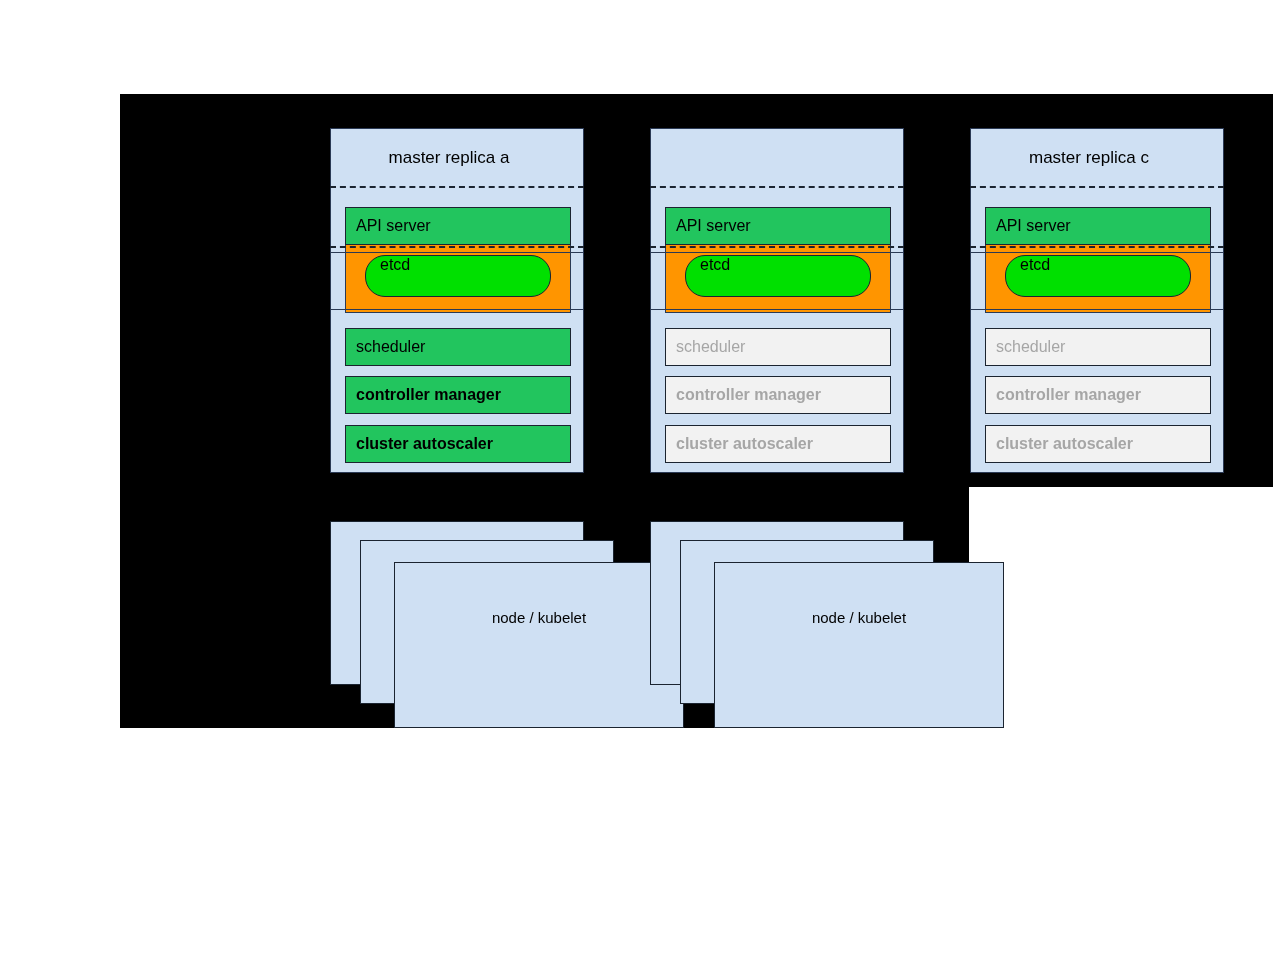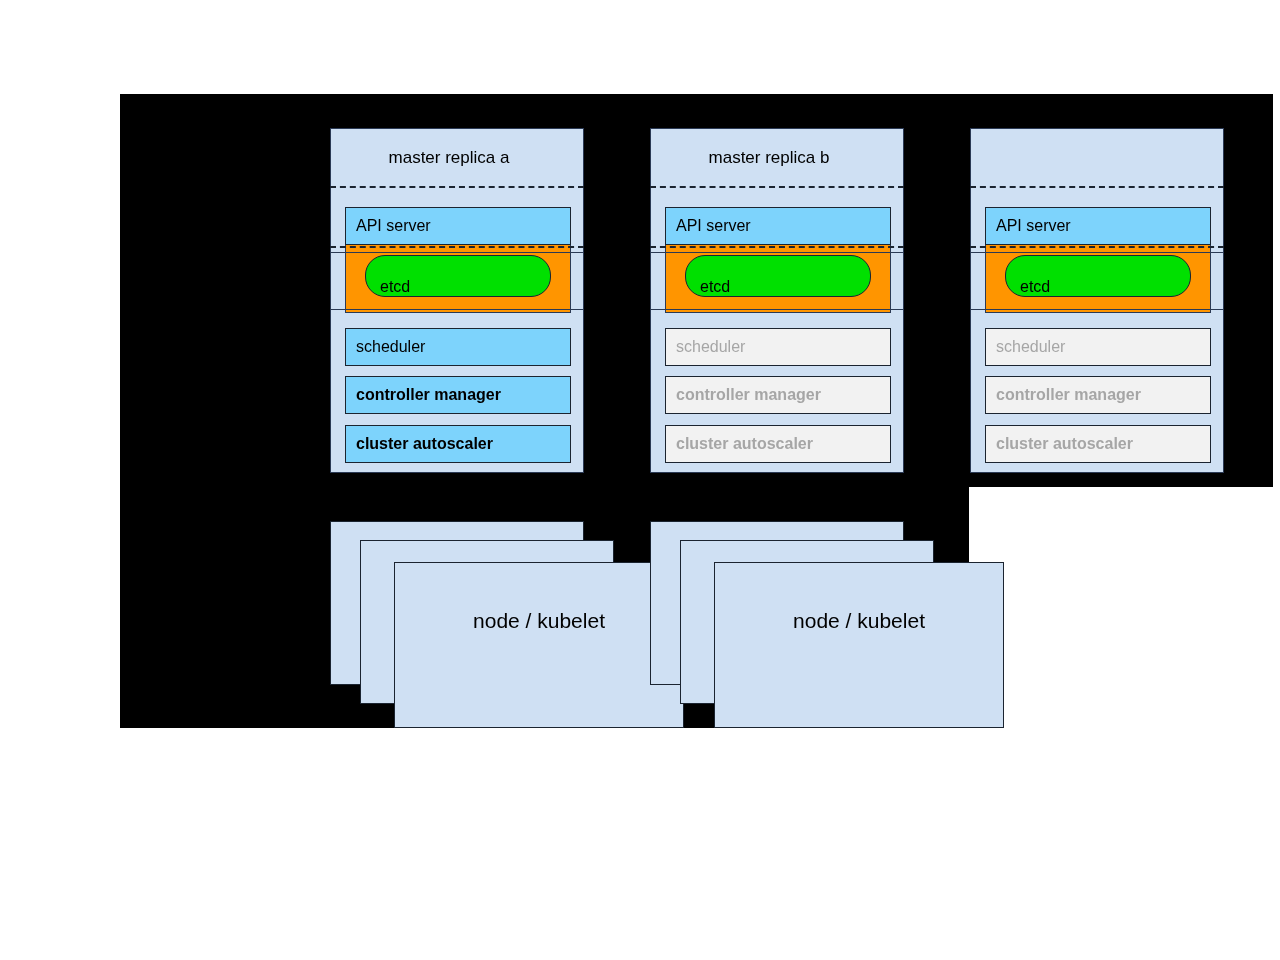--- a/index.html
+++ b/index.html
@@ -99,41 +99,41 @@
     left: 14px;
     width: 226px;
     height: 38px;
     box-sizing: border-box;
     border: 1px solid #1b2430;
     display: flex;
     align-items: center;
     padding-left: 10px;
     font-size: 16px;
   }
-  .comp.active   { background: #7dd3fc; color: #000000; }
+  .comp.active   { background: #22c55e; color: #000000; }
   .comp.inactive { background: #f2f2f2; color: #a6a6a6; }
 
   .comp-api   { top: 78px; }
   .comp-sched { top: 199px; padding-left: 10px; }
   .comp-ctrl  { top: 247px; font-weight: bold; }
   .comp-auto  { top: 296px; font-weight: bold; }
 
   
   .etcd {
     position: absolute;
     left: 34px;
     top: 126px;
     width: 186px;
     height: 42px;
     box-sizing: border-box;
     background: #00e000;
     border: 1px solid #1b2430;
     border-radius: 20px;
     display: flex;
-    align-items: flex-end;
+    align-items: flex-start;
     padding-left: 14px;
     font-size: 16px;
     color: #000000;
   }
 
   
   .node-stack { position: absolute; }
   .node-card {
     position: absolute;
     background: #cfe0f3;
@@ -144,21 +144,21 @@
   }
   .node-card.c1 { left: 0px;  top: 0px;  }
   .node-card.c2 { left: 30px; top: 19px; }
   .node-card.c3 { left: 64px; top: 41px; width: 290px; height: 166px; }
 
   .node-label {
     position: absolute;
     left: 0; right: 0;
     top: 46px;
     text-align: center;
-    font-size: 21px;
+    font-size: 15px;
     color: #000000;
   }
 
   #node-stack-1 { left: 330px; top: 521px; }
   #node-stack-2 { left: 650px; top: 521px; }
 </style>
 </head>
 <body>
 
 <div id="canvas">
@@ -191,21 +191,20 @@
     </div>
     <div class="comp active comp-ctrl">
       <span>controller manager</span>
     </div>
     <div class="comp active comp-auto">
       <span>cluster autoscaler</span>
     </div>
   </div>
 
   <div class="replica" id="replica-b">
-    <div class="replica-title">master replica b</div>
 
     <div class="dash-sep"></div>
 
     <div class="etcd-plate"></div>
 
     <div class="comp active comp-api">
       <span>API server</span>
     </div>
 
     <div class="dash-sep2"></div>
@@ -221,20 +220,21 @@
     </div>
     <div class="comp inactive comp-ctrl">
       <span>controller manager</span>
     </div>
     <div class="comp inactive comp-auto">
       <span>cluster autoscaler</span>
     </div>
   </div>
 
   <div class="replica" id="replica-c">
+    <div class="replica-title">master replica c</div>
 
     <div class="dash-sep"></div>
 
     <div class="etcd-plate"></div>
 
     <div class="comp active comp-api">
       <span>API server</span>
     </div>
 
     <div class="dash-sep2"></div>

